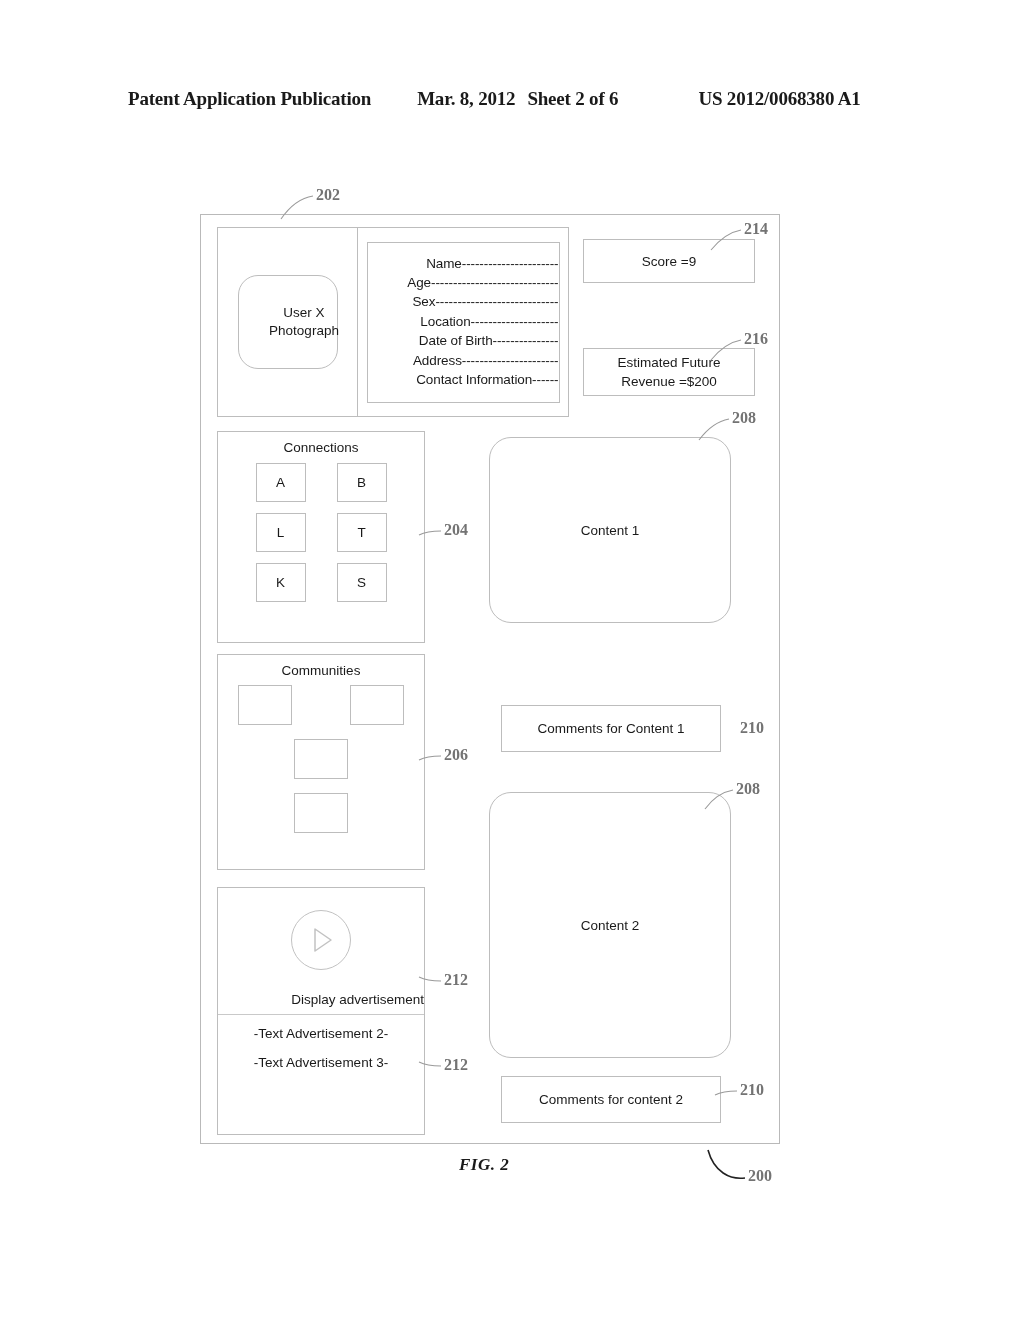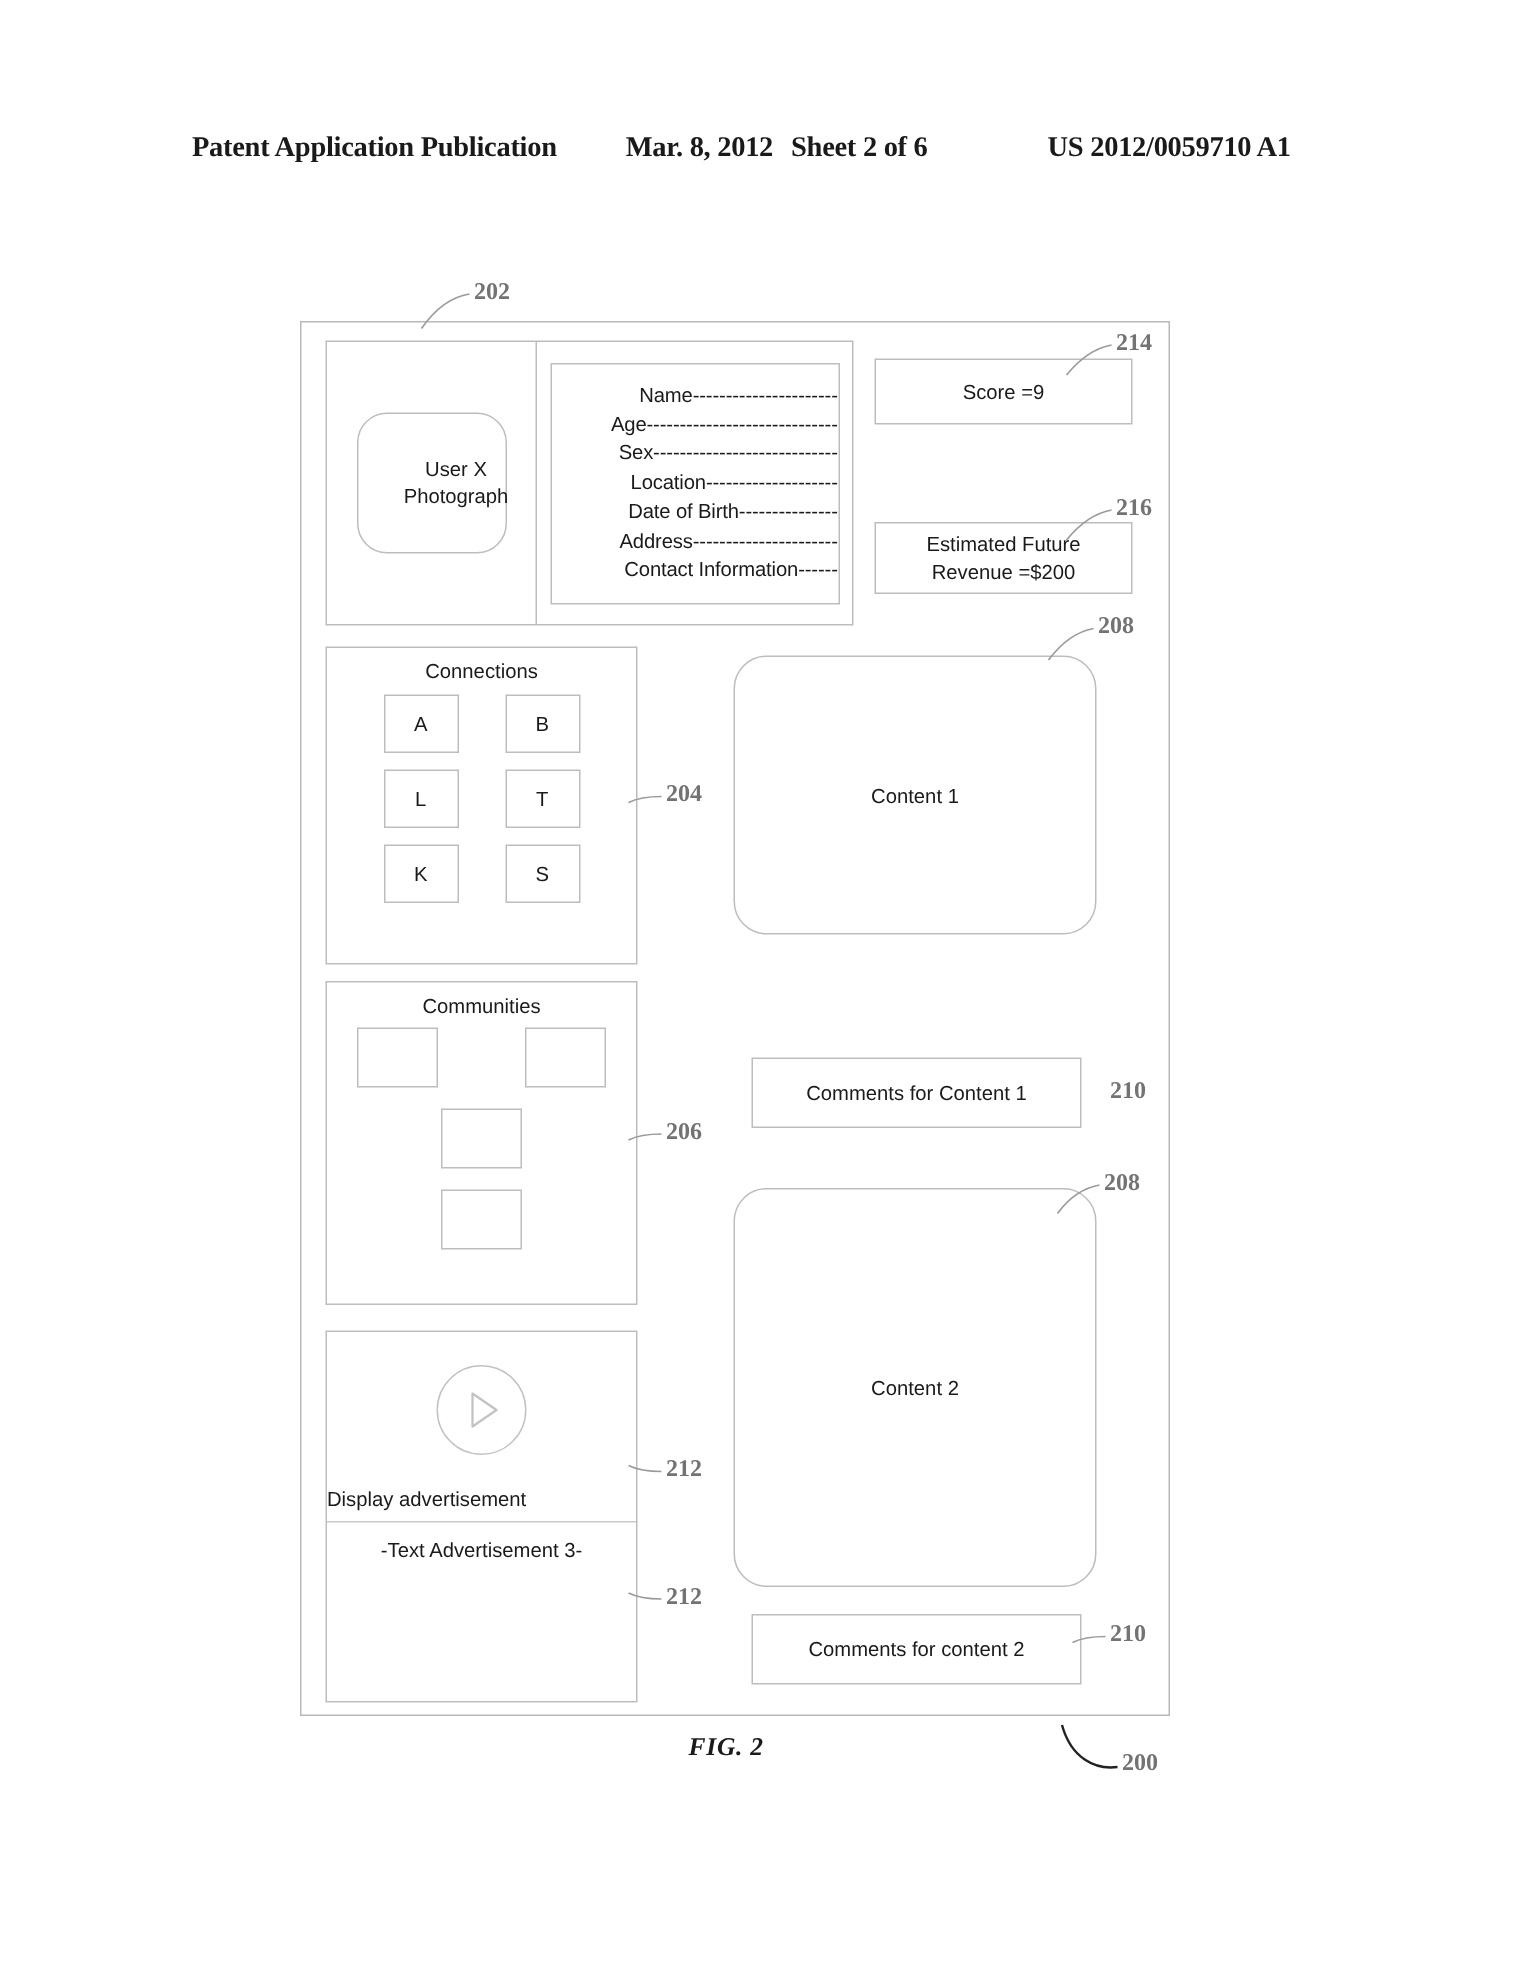--- a/index.html
+++ b/index.html
@@ -198,21 +198,21 @@
     width: 60px;
     height: 60px;
     border: 1.5px solid #c2c2c2;
     border-radius: 50%;
     box-sizing: border-box;
     display: flex;
     align-items: center;
     justify-content: center;
   }
   .display-ad-label {
-    text-align: left;
+    text-align: right;
     font-size: 13.5px;
     padding-bottom: 7px;
     border-bottom: 1px solid #c9c9c9;
   }
   .text-ads { padding-top: 4px; }
   .text-ad {
     text-align: center;
     font-size: 13.5px;
     line-height: 29px;
   }
@@ -286,21 +286,21 @@
     letter-spacing: 0.5px;
   }
 </style>
 </head>
 <body>
 
 <div class="pub-header">
   <span class="h-title">Patent Application Publication</span>
   <span class="h-date">Mar. 8, 2012</span>
   <span class="h-sheet">Sheet 2 of 6</span>
-  <span class="h-num">US 2012/0059710 A1</span>
+  <span class="h-num">US 2012/0068380 A1</span>
 </div>
 
 <div class="figure-frame">
 
   <div class="profile-region">
     <div class="photo-cell">
       <div class="photo-box">
         <span>User X</span>
         <span>Photograph</span>
       </div>
@@ -368,20 +368,21 @@
   <div class="panel ads-panel">
     <div class="ad-media">
       <div class="play-circle">
         <svg width="30" height="30" viewBox="0 0 30 30">
           <polygon points="9,4 25,15 9,26" fill="none" stroke="#c2c2c2" stroke-width="1.5" stroke-linejoin="round"></polygon>
         </svg>
       </div>
     </div>
     <div class="display-ad-label">Display advertisement</div>
     <div class="text-ads">
+      <div class="text-ad">-Text Advertisement 2-</div>
       <div class="text-ad">-Text Advertisement 3-</div>
     </div>
   </div>
 
   <div class="content-box content-1">
     <span>Content 1</span>
   </div>
 
   <div class="comments-box comments-1">
     <span>Comments for Content 1</span>

